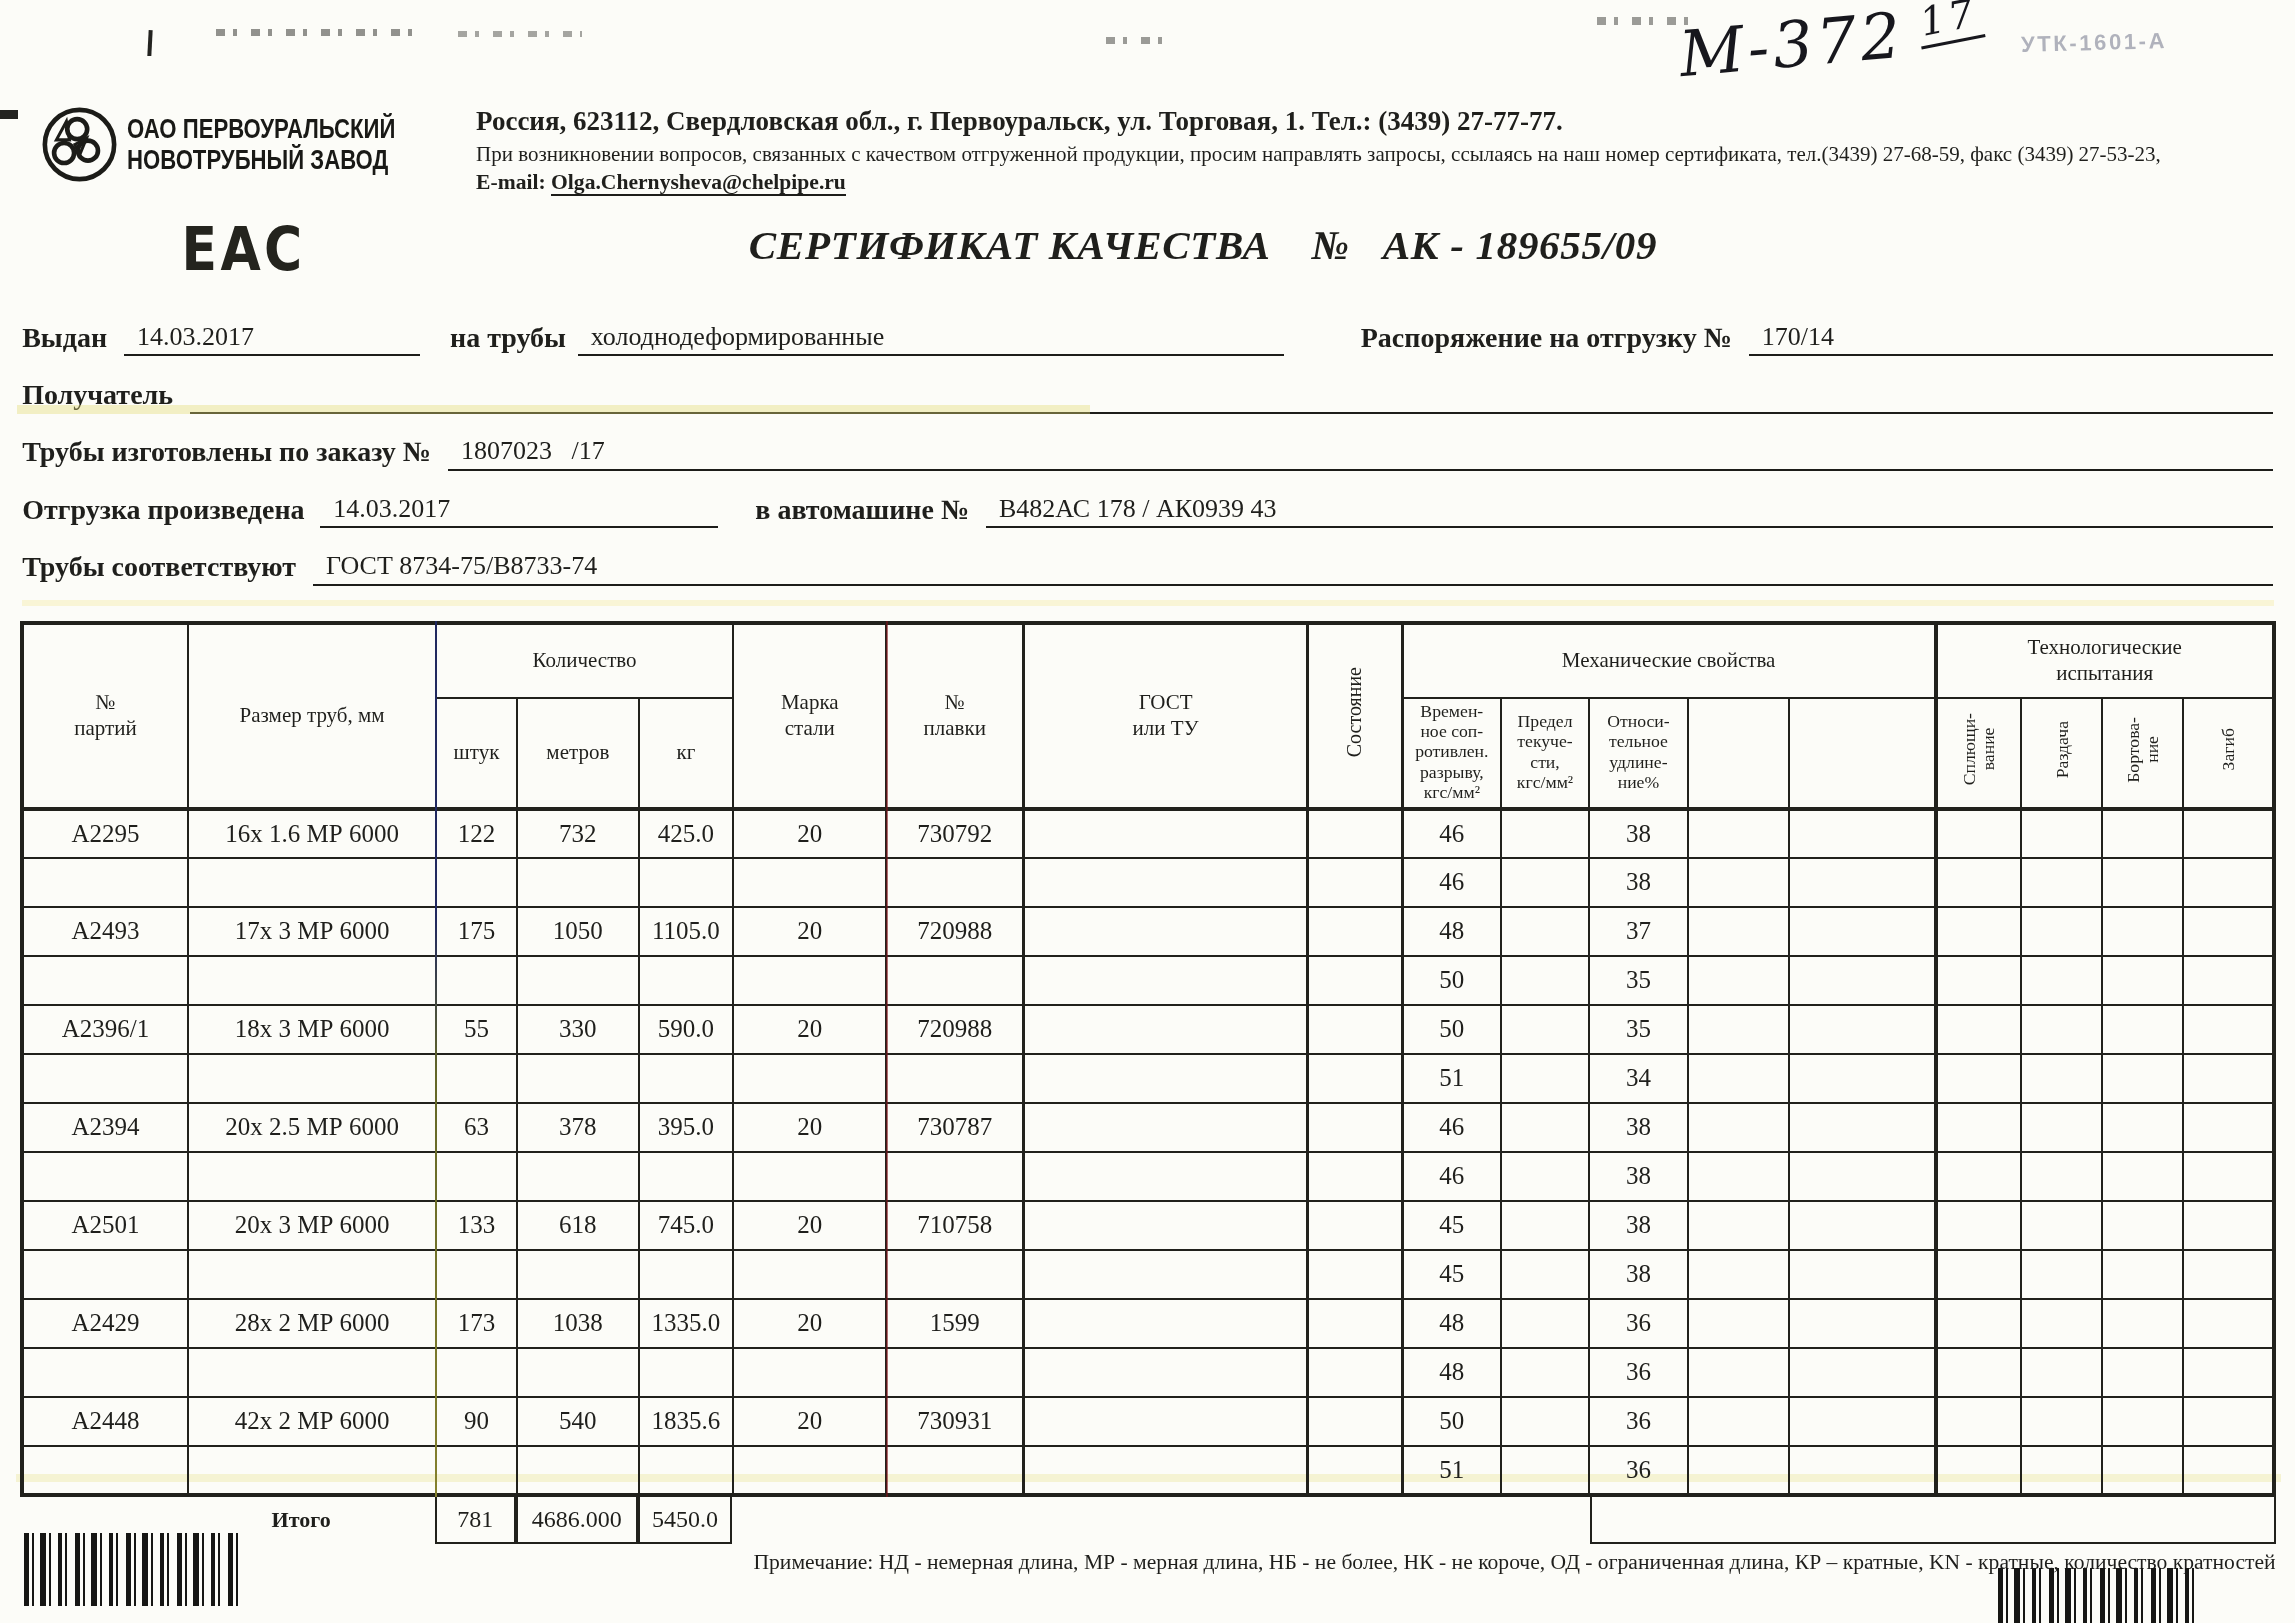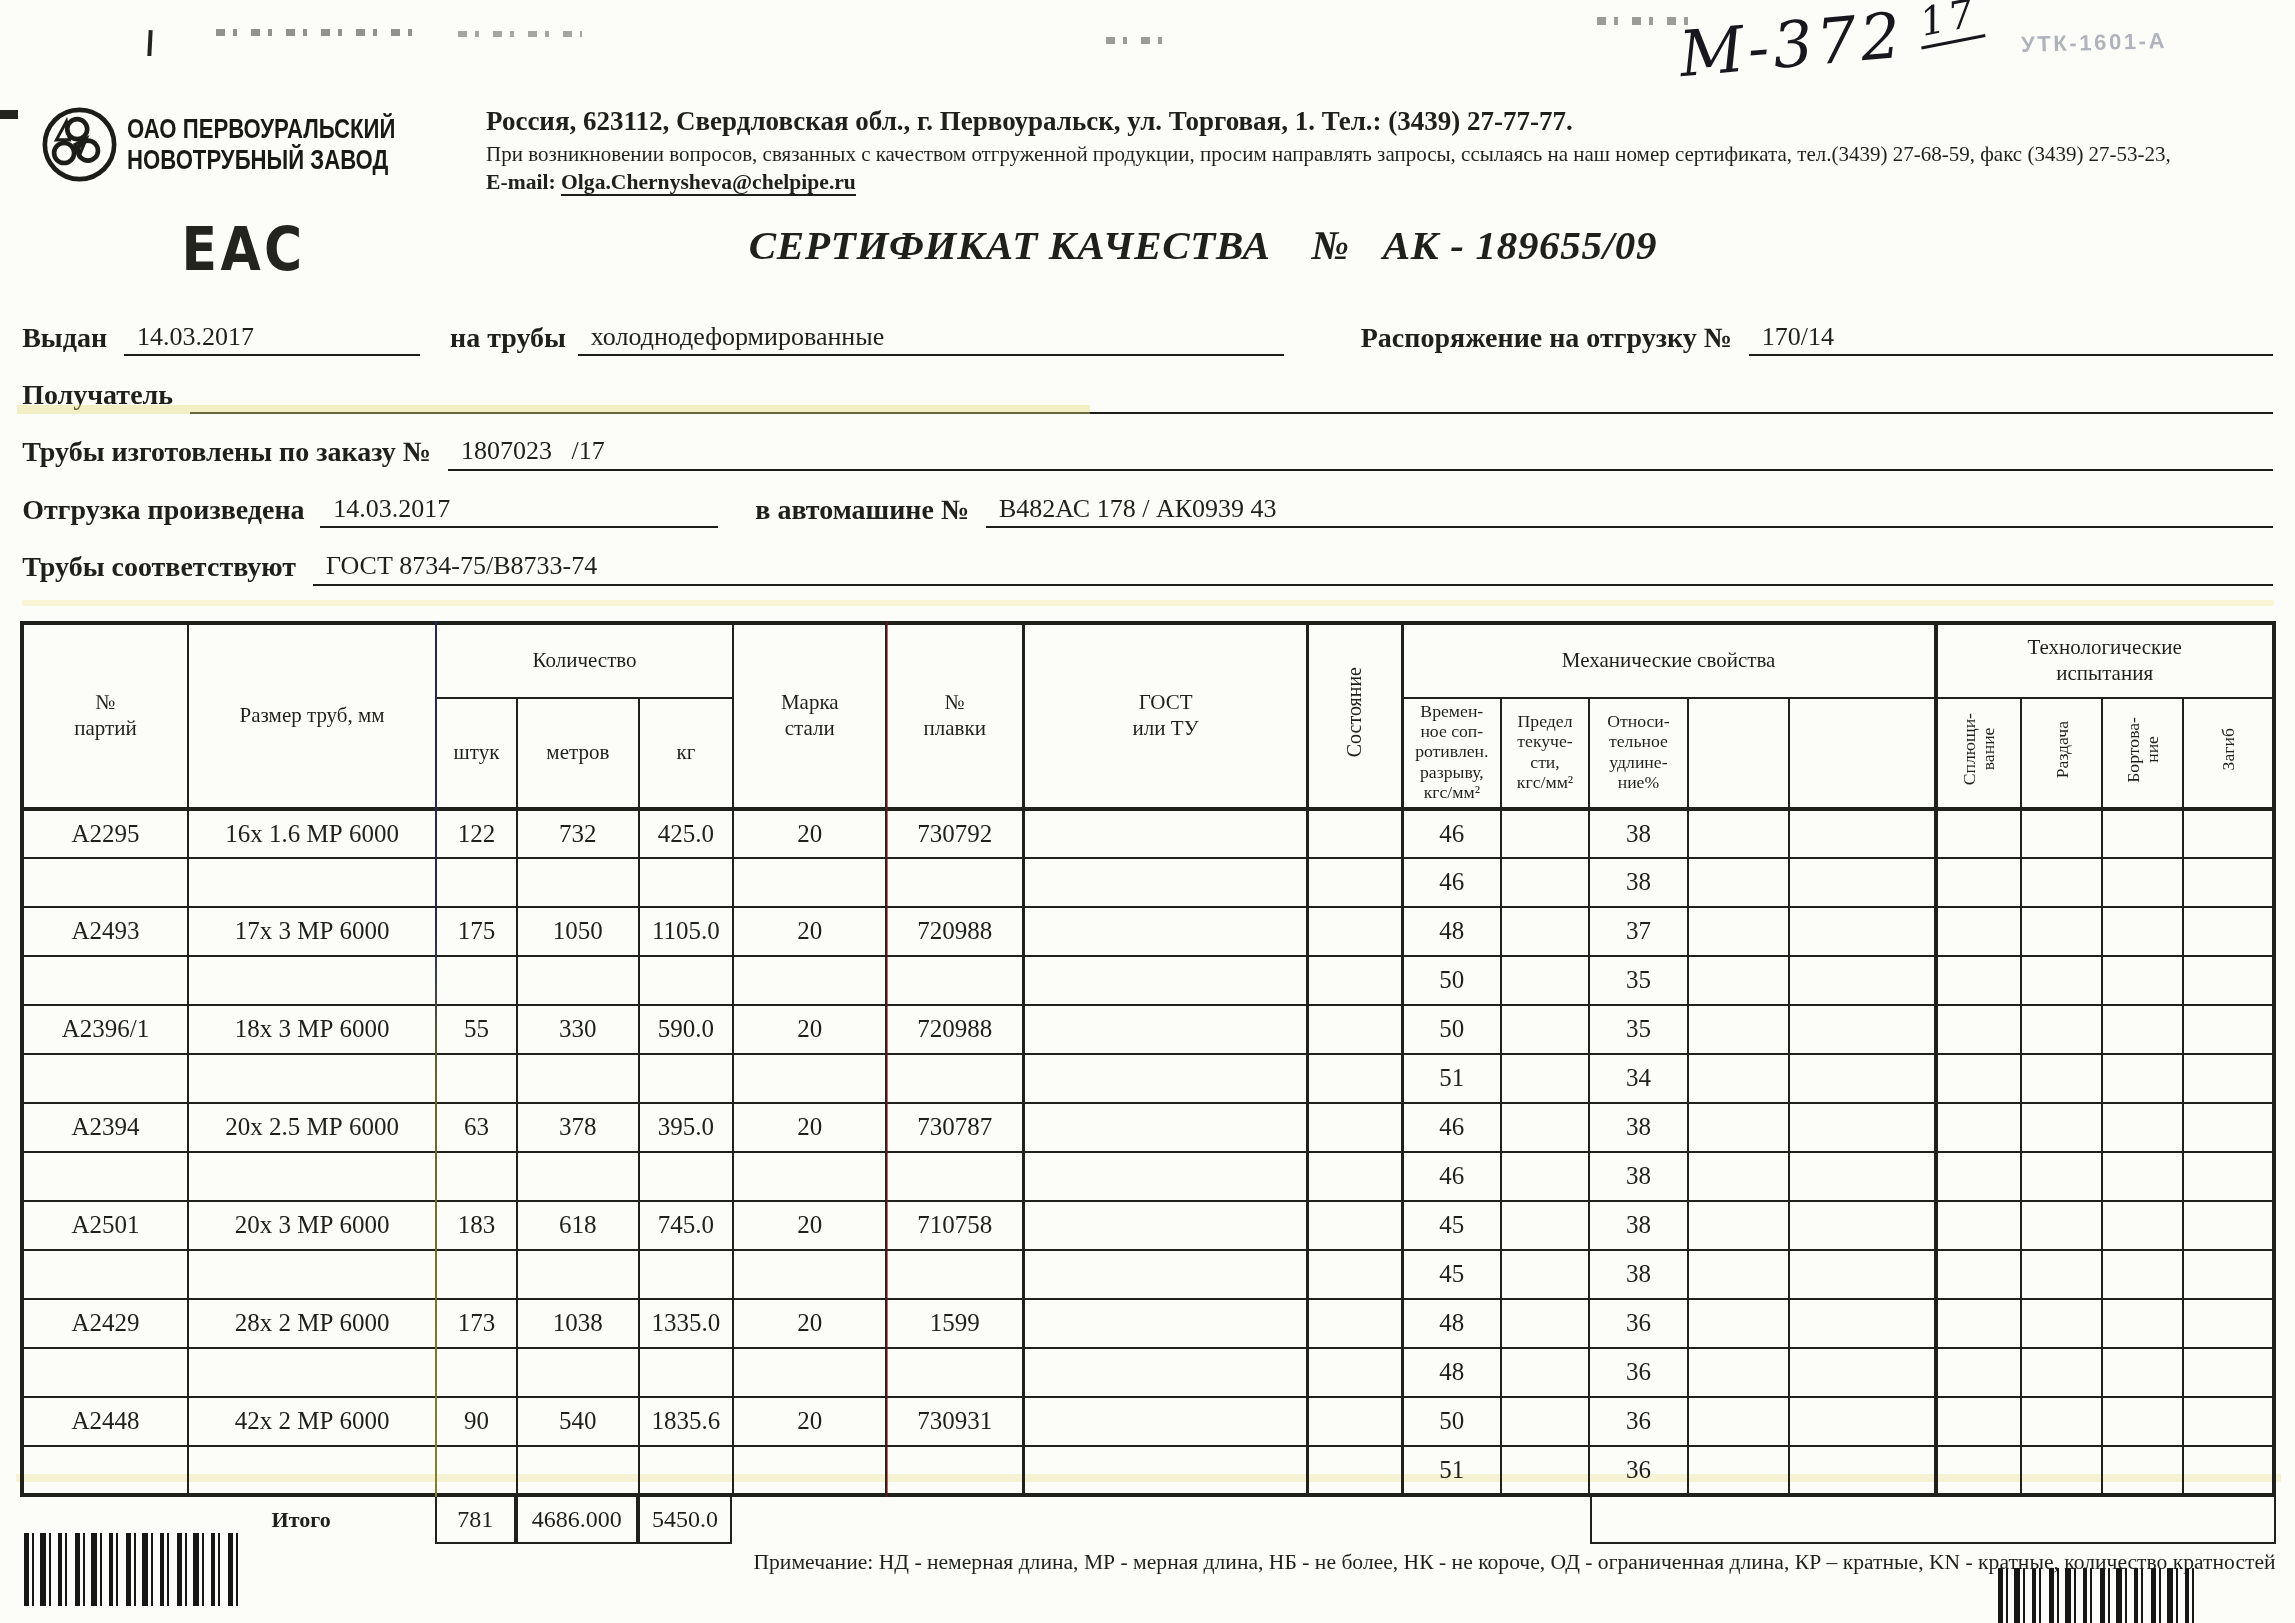--- a/index.html
+++ b/index.html
@@ -36,21 +36,21 @@
   }
   
   .header-row { margin-top:93px; display:flex; align-items:flex-start; padding-left:21px; }
   .logo-block { display:flex; align-items:center; }
   .logo-svg { width:77px; height:77px; flex:0 0 auto; }
   .company-name {
     margin-left:9.2px; font-family:"Liberation Sans", sans-serif;
     font-weight:bold; font-size:27px; line-height:1.12; color:#191916;
     transform: scaleX(.82); transform-origin:left center; white-space:nowrap;
   }
-  .address-block { margin-left:32px; max-width:1820px; }
+  .address-block { margin-left:22px; max-width:1820px; }
   .addr1 { font-weight:bold; font-size:27px; }
   .addr2 { font-size:21px; margin-top:5.2px; }
   .addr3 { font-size:21.6px; margin-top:2.6px; font-weight:bold; }
   .addr3 .email { border-bottom:2.6px solid #1d1d1a; padding-bottom:0.7px; }
   
   .title-row { position:relative; height:84px; margin-top:14.4px; }
   .eac-mark {
     position:absolute; left:162px; top:3.9px;
     font-family:"DejaVu Sans", sans-serif; font-weight:900;
     font-size:52px; letter-spacing:3.3px; color:#24241e;
@@ -437,21 +437,21 @@
               <td class="c-m4"></td>
               <td class="c-m5"></td>
               <td class="c-t1"></td>
               <td class="c-t2"></td>
               <td class="c-t3"></td>
               <td class="c-t4"></td>
             </tr>
             <tr>
               <td class="c-batch">А2501</td>
               <td class="c-size">20х 3 МР 6000</td>
-              <td class="c-pcs">183</td>
+              <td class="c-pcs">133</td>
               <td class="c-m">618</td>
               <td class="c-kg">745.0</td>
               <td class="c-steel">20</td>
               <td class="c-melt">710758</td>
               <td class="c-gost"></td>
               <td class="c-state"></td>
               <td class="c-tensile">45</td>
               <td class="c-yield"></td>
               <td class="c-elong">38</td>
               <td class="c-m4"></td>

